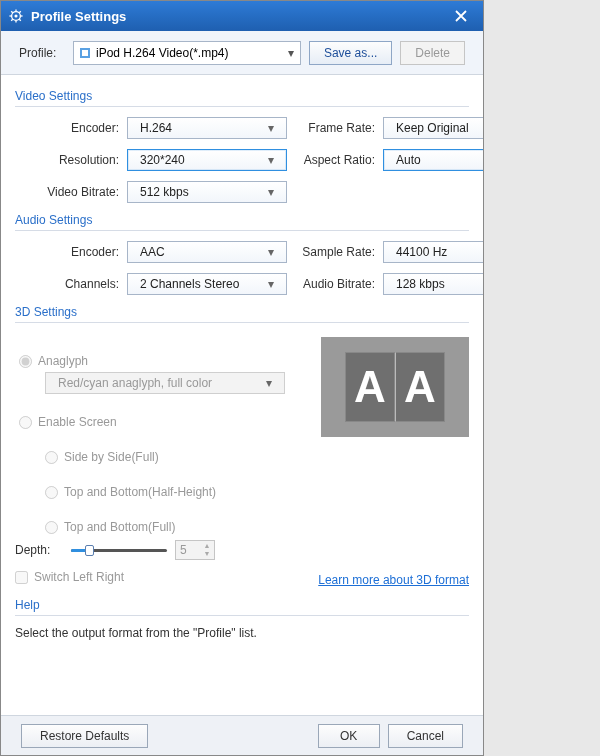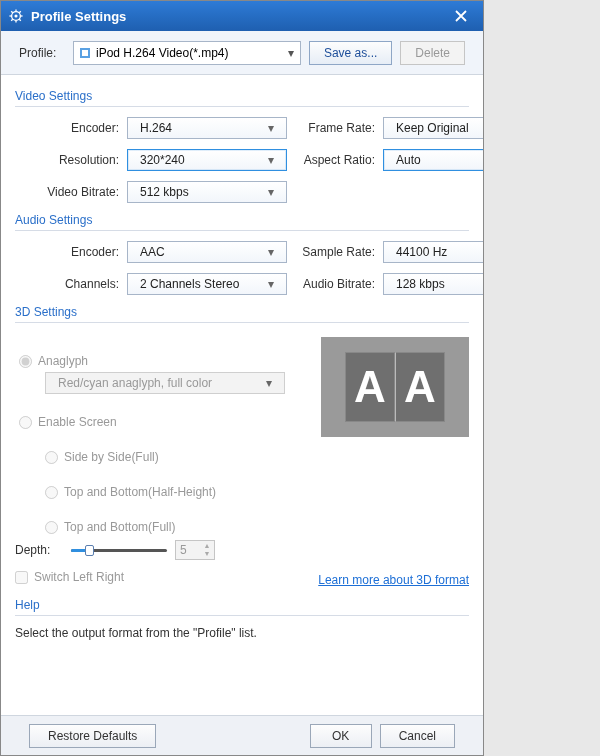--- a/index.html
+++ b/index.html
@@ -43,21 +43,21 @@
 .slider { width: 96px; height: 14px; position: relative; }
 .slider .track { position: absolute; top: 6px; left: 0; right: 0; height: 3px; background: #555; border-radius: 2px; }
 .slider .fill { position: absolute; top: 6px; left: 0; width: 18px; height: 3px; background: #2f8fe0; border-radius: 2px; }
 .slider .thumb { position: absolute; top: 2px; left: 14px; width: 9px; height: 11px; background: #fff; border: 1px solid #5b7fb0; border-radius: 2px; }
 .spin { width: 40px; height: 20px; border: 1px solid #c5c5c5; background: #f3f3f3; color: #999; display: flex; align-items: center; padding: 0 4px; position: relative; }
 .spin .arrows { position: absolute; right: 1px; top: 1px; bottom: 1px; width: 12px; display: flex; flex-direction: column; }
 .spin .arrows span { flex: 1; font-size: 7px; text-align: center; color: #aaa; line-height: 8px; }
 .switch-row { display: flex; align-items: center; justify-content: space-between; margin-top: 10px; }
 .link { color: #1d6fd6; text-decoration: underline; cursor: pointer; }
 .help-text { color: #333; margin-top: 8px; }
-.footer { height: 40px; background: #eef1f6; border-top: 1px solid #cfd6df; display: flex; align-items: center; padding: 0 28px; gap: 8px; }
+.footer { height: 40px; background: #eef1f6; border-top: 1px solid #cfd6df; display: flex; align-items: center; padding: 0 20px; gap: 8px; }
 .footer .spacer { flex: 1; }
 .btn2 { height: 24px; padding: 0 18px; border: 1px solid #9aa7b8; background: linear-gradient(#fdfdfd,#eceff4); color: #333; cursor: pointer; }
 .btn2.wide { min-width: 106px; }
 svg { display: block; }
 .minilogo { width:10px; height:10px; }
 </style>
 </head>
 <body>
 
 <div class="window">

